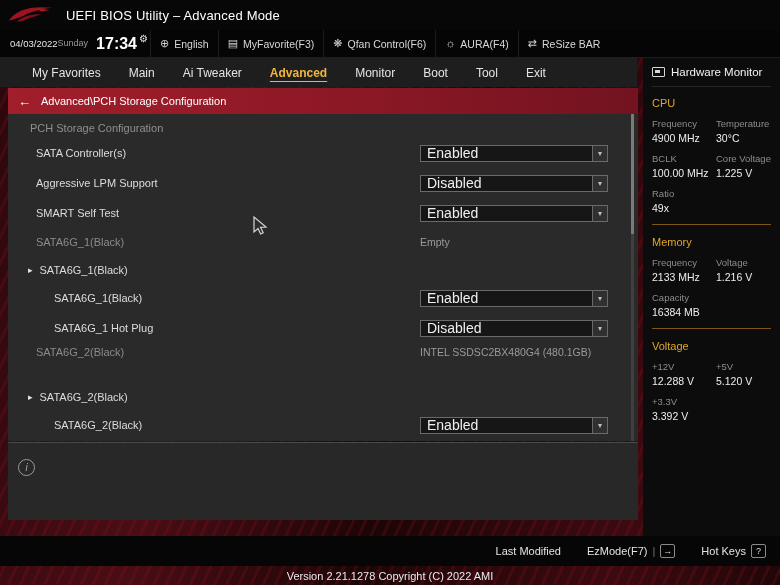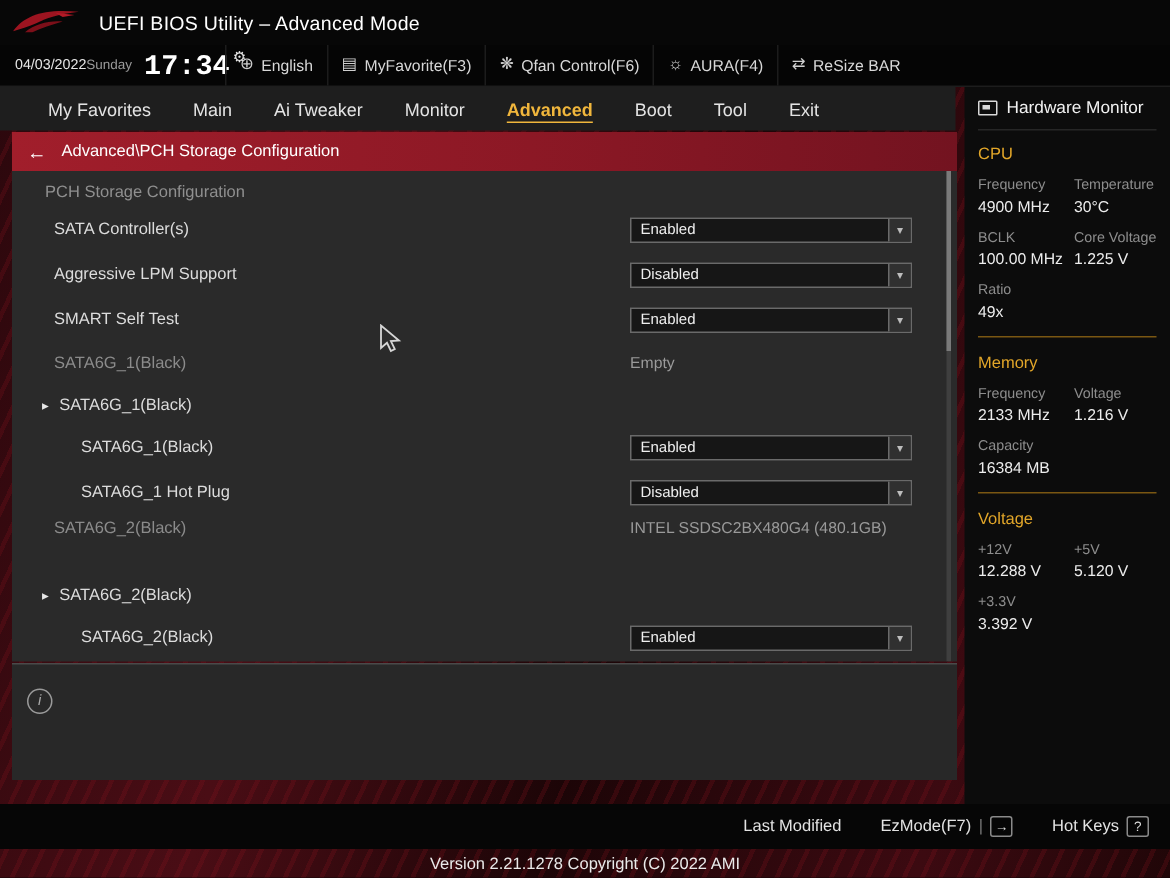--- a/index.html
+++ b/index.html
@@ -31,21 +31,21 @@
   .subbar {
     position:absolute; left:0; top:30px; width:780px; height:28px;
     background:#050505; display:flex; align-items:center; z-index:3;
     border-bottom:1px solid #1d1d1d;
   }
   .datetime { display:flex; align-items:center; gap:8px; padding-left:10px; width:150px; }
   .dateblock { display:flex; flex-direction:row; line-height:11px; }
   .date-text { font-size:9.5px; color:#e6e6e6; }
   .day-text { font-size:9px; color:#9a9a9a; }
   .time-wrap { display:flex; align-items:flex-start; }
-  .time-text { font-size:19px; font-weight:bold; color:#fff; line-height:20px;font-family:Liberation Mono, monospace; }
+  .time-text { font-size:16px; font-weight:bold; color:#fff; line-height:20px; }
   .gear { font-size:10px; color:#e8e8e8; margin-left:2px; line-height:10px; cursor:default; }
   .toolbar { display:flex; align-items:center; height:100%; }
   .tool {
     display:flex; align-items:center; gap:5px; padding:0 9px; height:100%;
     border-left:1px solid #1c1c1c; cursor:default;
   }
   .tool-icon { font-size:11px; color:#cfcfcf; line-height:11px; }
   .tool-label { font-size:10.5px; color:#d8d8d8; white-space:nowrap; }
   .mag { position:relative; width:11px; height:11px; display:inline-block; }
   .mag::before { content:""; position:absolute; left:1px; top:1px; width:6px; height:6px; border:1.5px solid #cfcfcf; border-radius:50%; }
@@ -78,21 +78,21 @@
   .crow.expand { height:27px; padding-left:20px; }
   .crow.indent { padding-left:46px; }
   .crow.two { height:40px; align-items:flex-start; padding-top:3px; }
   .crow .label { flex:1; font-size:11px; color:#dcdcdc; }
   .crow .label.muted { color:#8b8b8b; }
   .tri { font-size:9px; color:#e6e6e6; margin-right:7px; }
   .select {
     width:188px; height:17px; margin-right:30px; display:flex; align-items:center;
     background:#161616; border:1px solid #6a6a6a; cursor:default;
   }
-  .sel-val { flex:1; font-size:10px; color:#efefef; padding-left:6px; line-height:15px; }
+  .sel-val { flex:1; font-size:14px; color:#efefef; padding-left:6px; line-height:15px; }
   .sel-btn {
     width:15px; height:100%; display:flex; align-items:center; justify-content:center;
     border-left:1px solid #6a6a6a; background:#303030; color:#bdbdbd; font-size:8px;
   }
   .static-val { width:188px; margin-right:30px; font-size:10.5px; color:#9a9a9a; line-height:13px; }
   .scroll-track { position:absolute; right:4px; top:0; width:3px; height:100%; background:#3f3f3f; }
   .scroll-thumb { position:absolute; right:0; top:0; width:3px; height:120px; background:#7a7a7a; }
   
   .info-panel {
     position:absolute; left:8px; top:442px; width:630px; height:78px;
@@ -190,22 +190,22 @@
         <span class="tool-icon">⇄</span>
         <span class="tool-label">ReSize BAR</span>
       </div>
     </div>
   </div>
 
   <div class="menubar">
     <div class="tab">My Favorites</div>
     <div class="tab">Main</div>
     <div class="tab">Ai Tweaker</div>
+    <div class="tab active">Advanced</div>
     <div class="tab">Monitor</div>
-    <div class="tab active">Advanced</div>
     <div class="tab">Boot</div>
     <div class="tab">Tool</div>
     <div class="tab">Exit</div>
   </div>
 
   <div class="breadcrumb">
     <span class="back-arrow">←</span>
     <span class="crumb-text">Advanced\PCH Storage Configuration</span>
   </div>
 

